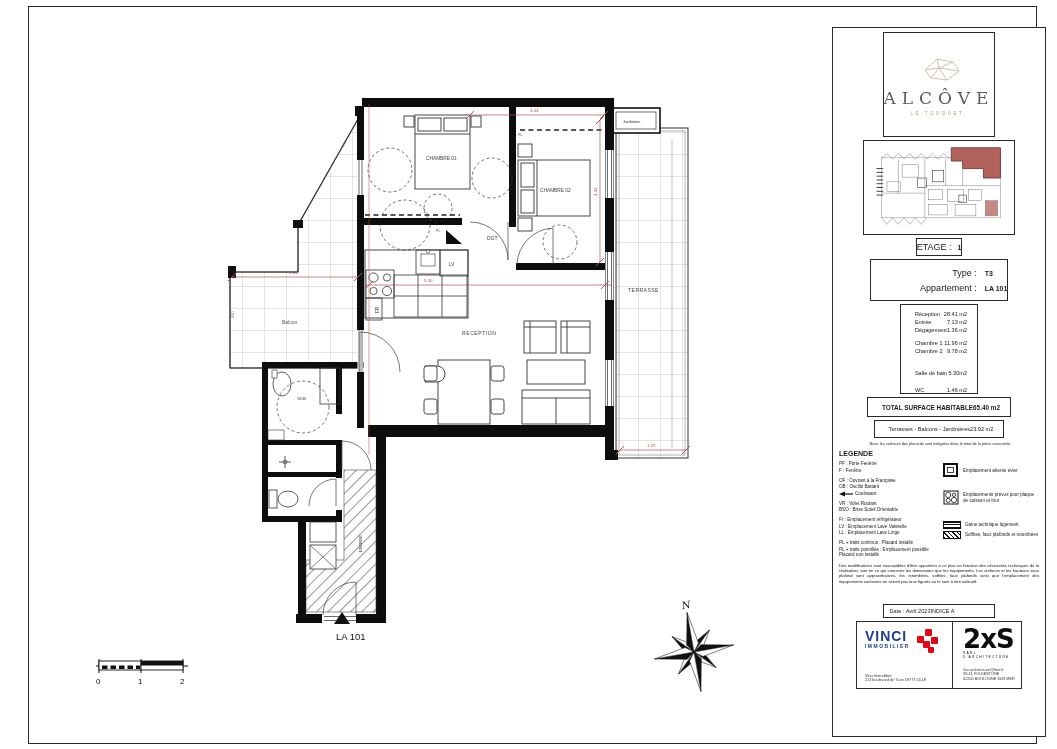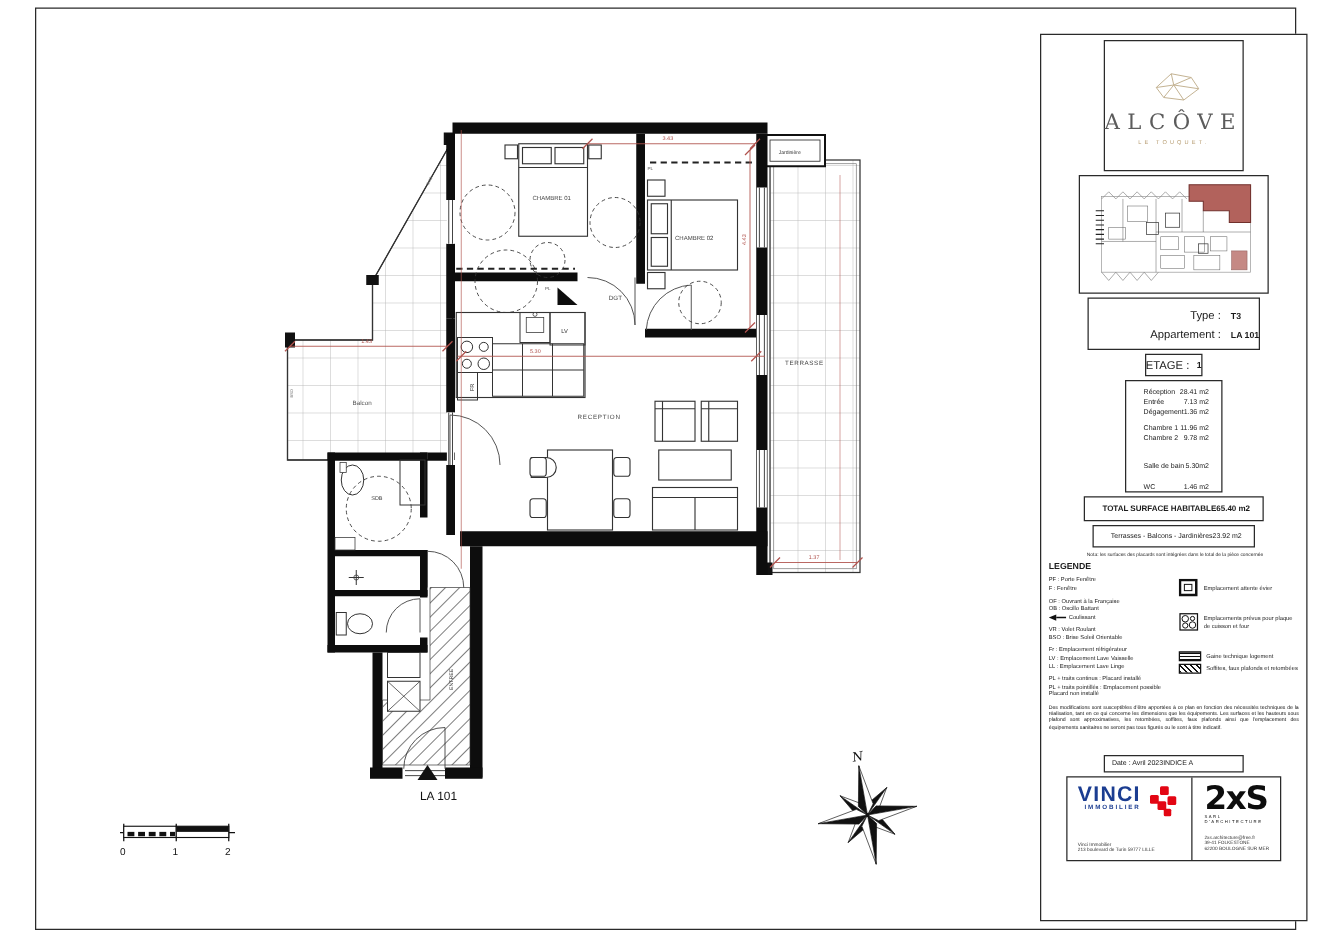--- a/index.html
+++ b/index.html
@@ -50,21 +50,21 @@
   .ic-soff{width:18px;height:8px;border:1px solid #111;box-sizing:border-box;
            background:repeating-linear-gradient(45deg,#111 0 1.2px,transparent 1.2px 3.2px);}
   .lg-disc{font-size:4.15px;line-height:5.2px;text-align:justify;margin-top:5px;color:#111;}
   .date-box{height:14px;display:flex;align-items:center;font-size:5.6px;padding:0 6px;}
   .date-box .ind{margin-left:auto;margin-right:34px;}
   .logos-box{height:68px;display:flex;margin-bottom:0;}
   .vinci-cell{width:58%;position:relative;padding:6px 4px 2px 8px;box-sizing:border-box;}
   .arch-cell{width:42%;border-left:1.3px solid #2a2a2a;position:relative;
              padding:6px 4px 2px 10px;box-sizing:border-box;}
   .vinci-row{display:flex;align-items:flex-start;gap:4px;}
-  .vinci-word{font-size:17px;font-weight:bold;color:#1b3d91;letter-spacing:1px;line-height:16px;}
+  .vinci-word{font-size:14px;font-weight:bold;color:#1b3d91;letter-spacing:1px;line-height:16px;}
   .vinci-sub{font-size:5px;font-weight:bold;color:#1b3d91;letter-spacing:1.5px;text-align:right;margin-top:-1px;}
   .tiny-addr{position:absolute;left:8px;bottom:5px;font-size:3.8px;color:#333;line-height:4.6px;}
   .arch-word{font-size:26px;font-weight:bold;color:#0d0d0d;line-height:22px;letter-spacing:-1px;
              font-family:"DejaVu Sans",sans-serif;}
   .arch-sub{font-size:3.4px;letter-spacing:1.2px;color:#111;margin-top:1px;}
   .arch-addr{position:absolute;left:10px;bottom:6px;font-size:3.8px;color:#333;line-height:4.8px;}
 </style>
 </head>
 <body>
 
@@ -390,34 +390,34 @@
           <rect x="20" y="40" width="14" height="10"></rect>
         </g>
         <g stroke="#333" stroke-width="0.6" fill="none">
           <rect x="68" y="28" width="12" height="12"></rect>
             <rect x="52" y="36" width="10" height="10"></rect>
           <rect x="96" y="54" width="8" height="8"></rect>
         </g>
       </svg>
     </div>
 
+    <div class="tb-box etage-box">
+      <span>ETAGE :</span>
+      <span class="val">1</span>
+    </div>
+
     <div class="tb-box type-box">
       <div class="type-row">
         <span class="lab">Type :</span>
         <span class="val">T3</span>
       </div>
       <div class="type-row">
         <span class="lab">Appartement :</span>
         <span class="val">LA 101</span>
       </div>
-    </div>
-
-    <div class="tb-box etage-box">
-      <span>ETAGE :</span>
-      <span class="val">1</span>
     </div>
 
     <div class="tb-box surf-box">
       <div class="srow">
         <span>Réception</span>
           <span>28.41 m2</span>
       </div>
       <div class="srow">
         <span>Entrée</span>
           <span>7.13 m2</span>

